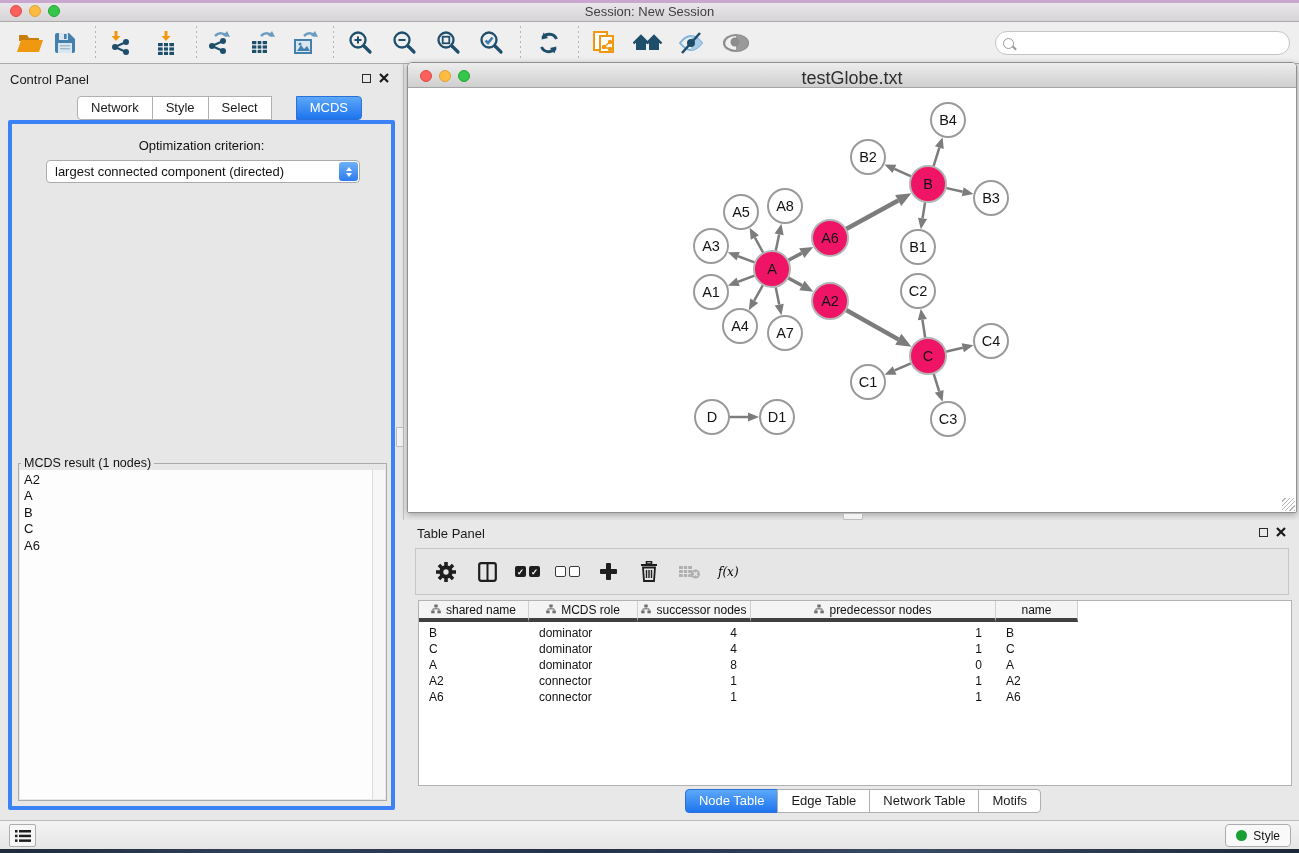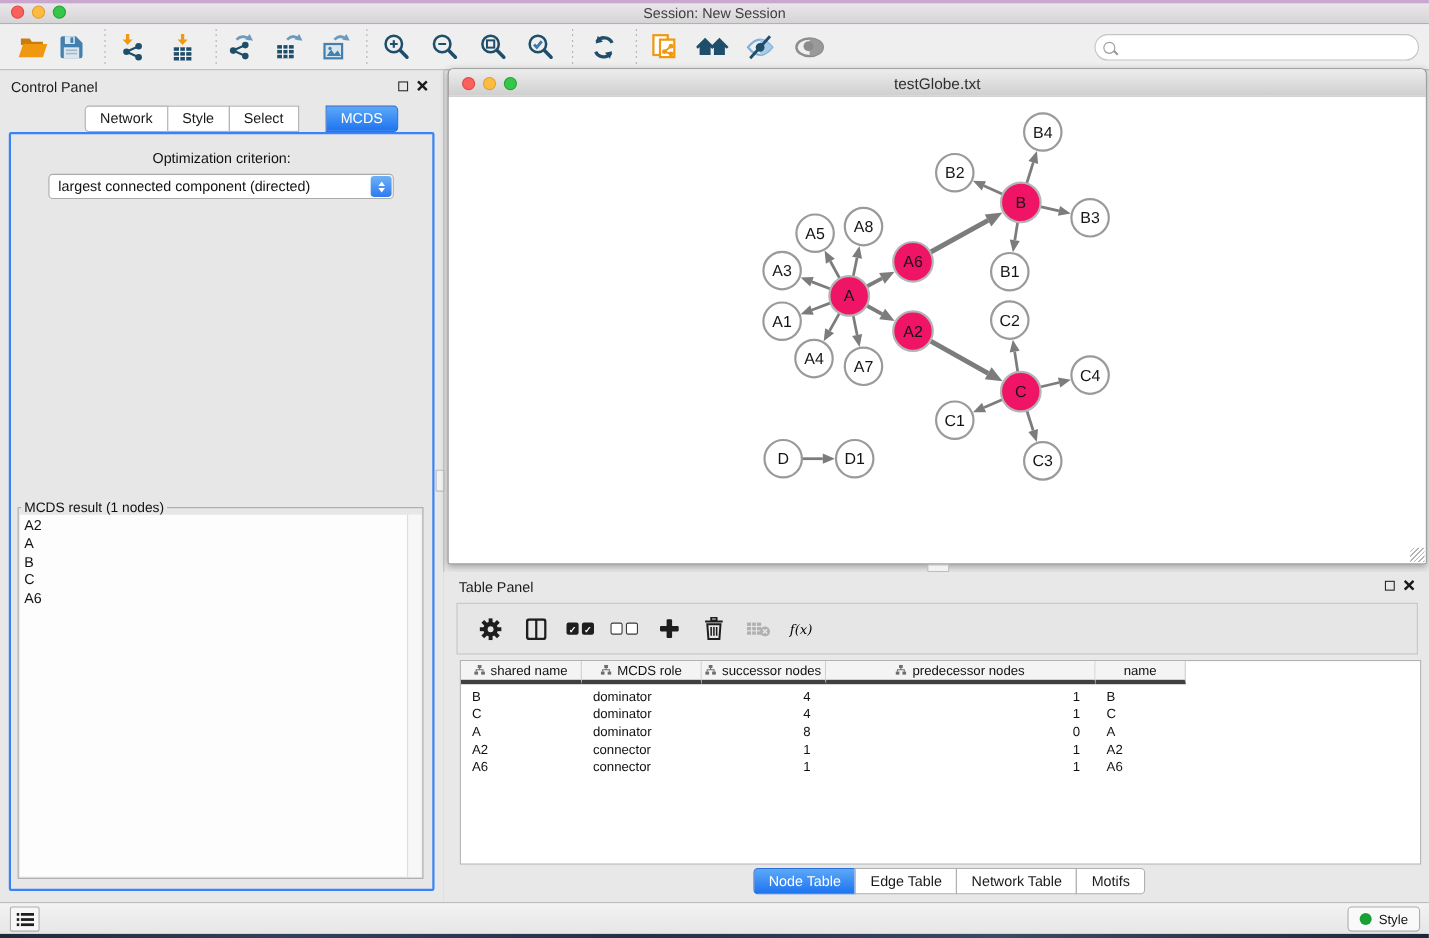--- a/index.html
+++ b/index.html
@@ -39,21 +39,21 @@
   .pt-icons { position:absolute; display:flex; gap:8px; align-items:center; }
   .ic-float { width:9px; height:9px; border:1.5px solid #2A2A2A; background:transparent; }
   .ic-close svg { display:block; }
   .seg-tabs { position:absolute; display:flex;text-align:right; }
   .seg-tab { padding:3px 13px 4px; background:#fff; border:1px solid #AFAFAF; margin-left:-1px;
     font-size:13px; color:#1A1A1A; white-space:nowrap; }
   .seg-tab:first-child { border-radius:4px 0 0 4px; margin-left:0; }
   .seg-tab:last-child { border-radius:0 4px 4px 0; }
   .seg-tab.selected { background:linear-gradient(#5CA8F8,#1E74EF); color:#fff; border-color:#2A70D8;margin-left:24px; }
   .cp-inner { position:absolute; left:8px; top:56px; width:387px; height:690px;
-    background:#E7E7E7; border:2px solid #3b82f6; border-radius:2px; }
+    background:#E7E7E7; border:4px solid #3b82f6; border-radius:2px; }
   .opt-label { position:absolute; top:14px; left:0; right:0; text-align:center; font-size:13px; color:#111; }
   .dropdown { position:absolute; left:34px; top:36px; width:314px; height:23px; background:#fff;
     border:1px solid #ABABAB; border-radius:4px; display:flex; align-items:center; }
   .dropdown .dval { flex:1; font-size:13px; color:#111; padding-left:8px; white-space:nowrap; overflow:hidden; }
   .stepper { width:19px; height:19px; margin-right:1px; border-radius:3px;
     background:linear-gradient(#6FB1F7,#2D7BF0); display:flex; flex-direction:column;
     align-items:center; justify-content:center; gap:2px; flex:none; }
   .stepper i { width:0; height:0; border-left:3.5px solid transparent; border-right:3.5px solid transparent; display:block; }
   .stepper .up { border-bottom:4px solid #fff; }
   .stepper .dn { border-top:4px solid #fff; }
@@ -74,21 +74,21 @@
   .v-handle { left:396px; top:427px; width:8px; height:20px; background:#F2F2F2;
     border:1px solid #BDBDBD; border-radius:1px; }
   .h-handle { left:843px; top:513px; width:20px; height:7px; background:#F2F2F2;
     border:1px solid #BDBDBD; border-radius:1px; }
 
   
   .net-window { left:407px; top:62px; width:890px; height:451px; background:#fff;
     border:1px solid #909090; border-radius:5px 5px 2px 2px; box-shadow:0 2px 7px rgba(0,0,0,0.30); }
   .net-title { height:25px; background:linear-gradient(#EDEDED,#CFCFCF);
     border-bottom:1px solid #A5A5A5; border-radius:4px 4px 0 0; position:relative; }
-  .net-title .wtitle { position:absolute; left:0; right:0; top:5px; text-align:center; font-size:14px; color:#2F2F2F; }
+  .net-title .wtitle { position:absolute; left:0; right:0; top:5px; text-align:center; font-size:18px; color:#2F2F2F; }
   .net-canvas { position:absolute; left:0; top:25px; right:0; bottom:0; background:#fff; }
   .net-canvas svg { display:block; }
   .grip { position:absolute; right:1px; bottom:1px; width:13px; height:13px;
     background:repeating-linear-gradient(135deg, transparent 0 2px, #A2A2A2 2px 3px); opacity:.8; }
 
   
   .table-panel { left:403px; top:520px; width:896px; height:300px; background:#E8E8E8; }
   .tp-toolbar { position:absolute; left:12px; top:28px; width:874px; height:47px;
     background:#E6E6E6; border:1px solid #C6C6C6; display:flex; align-items:center; gap:15px; padding-left:17px; }
   .tico { display:flex; align-items:center; justify-content:center; width:26px; height:26px; }

